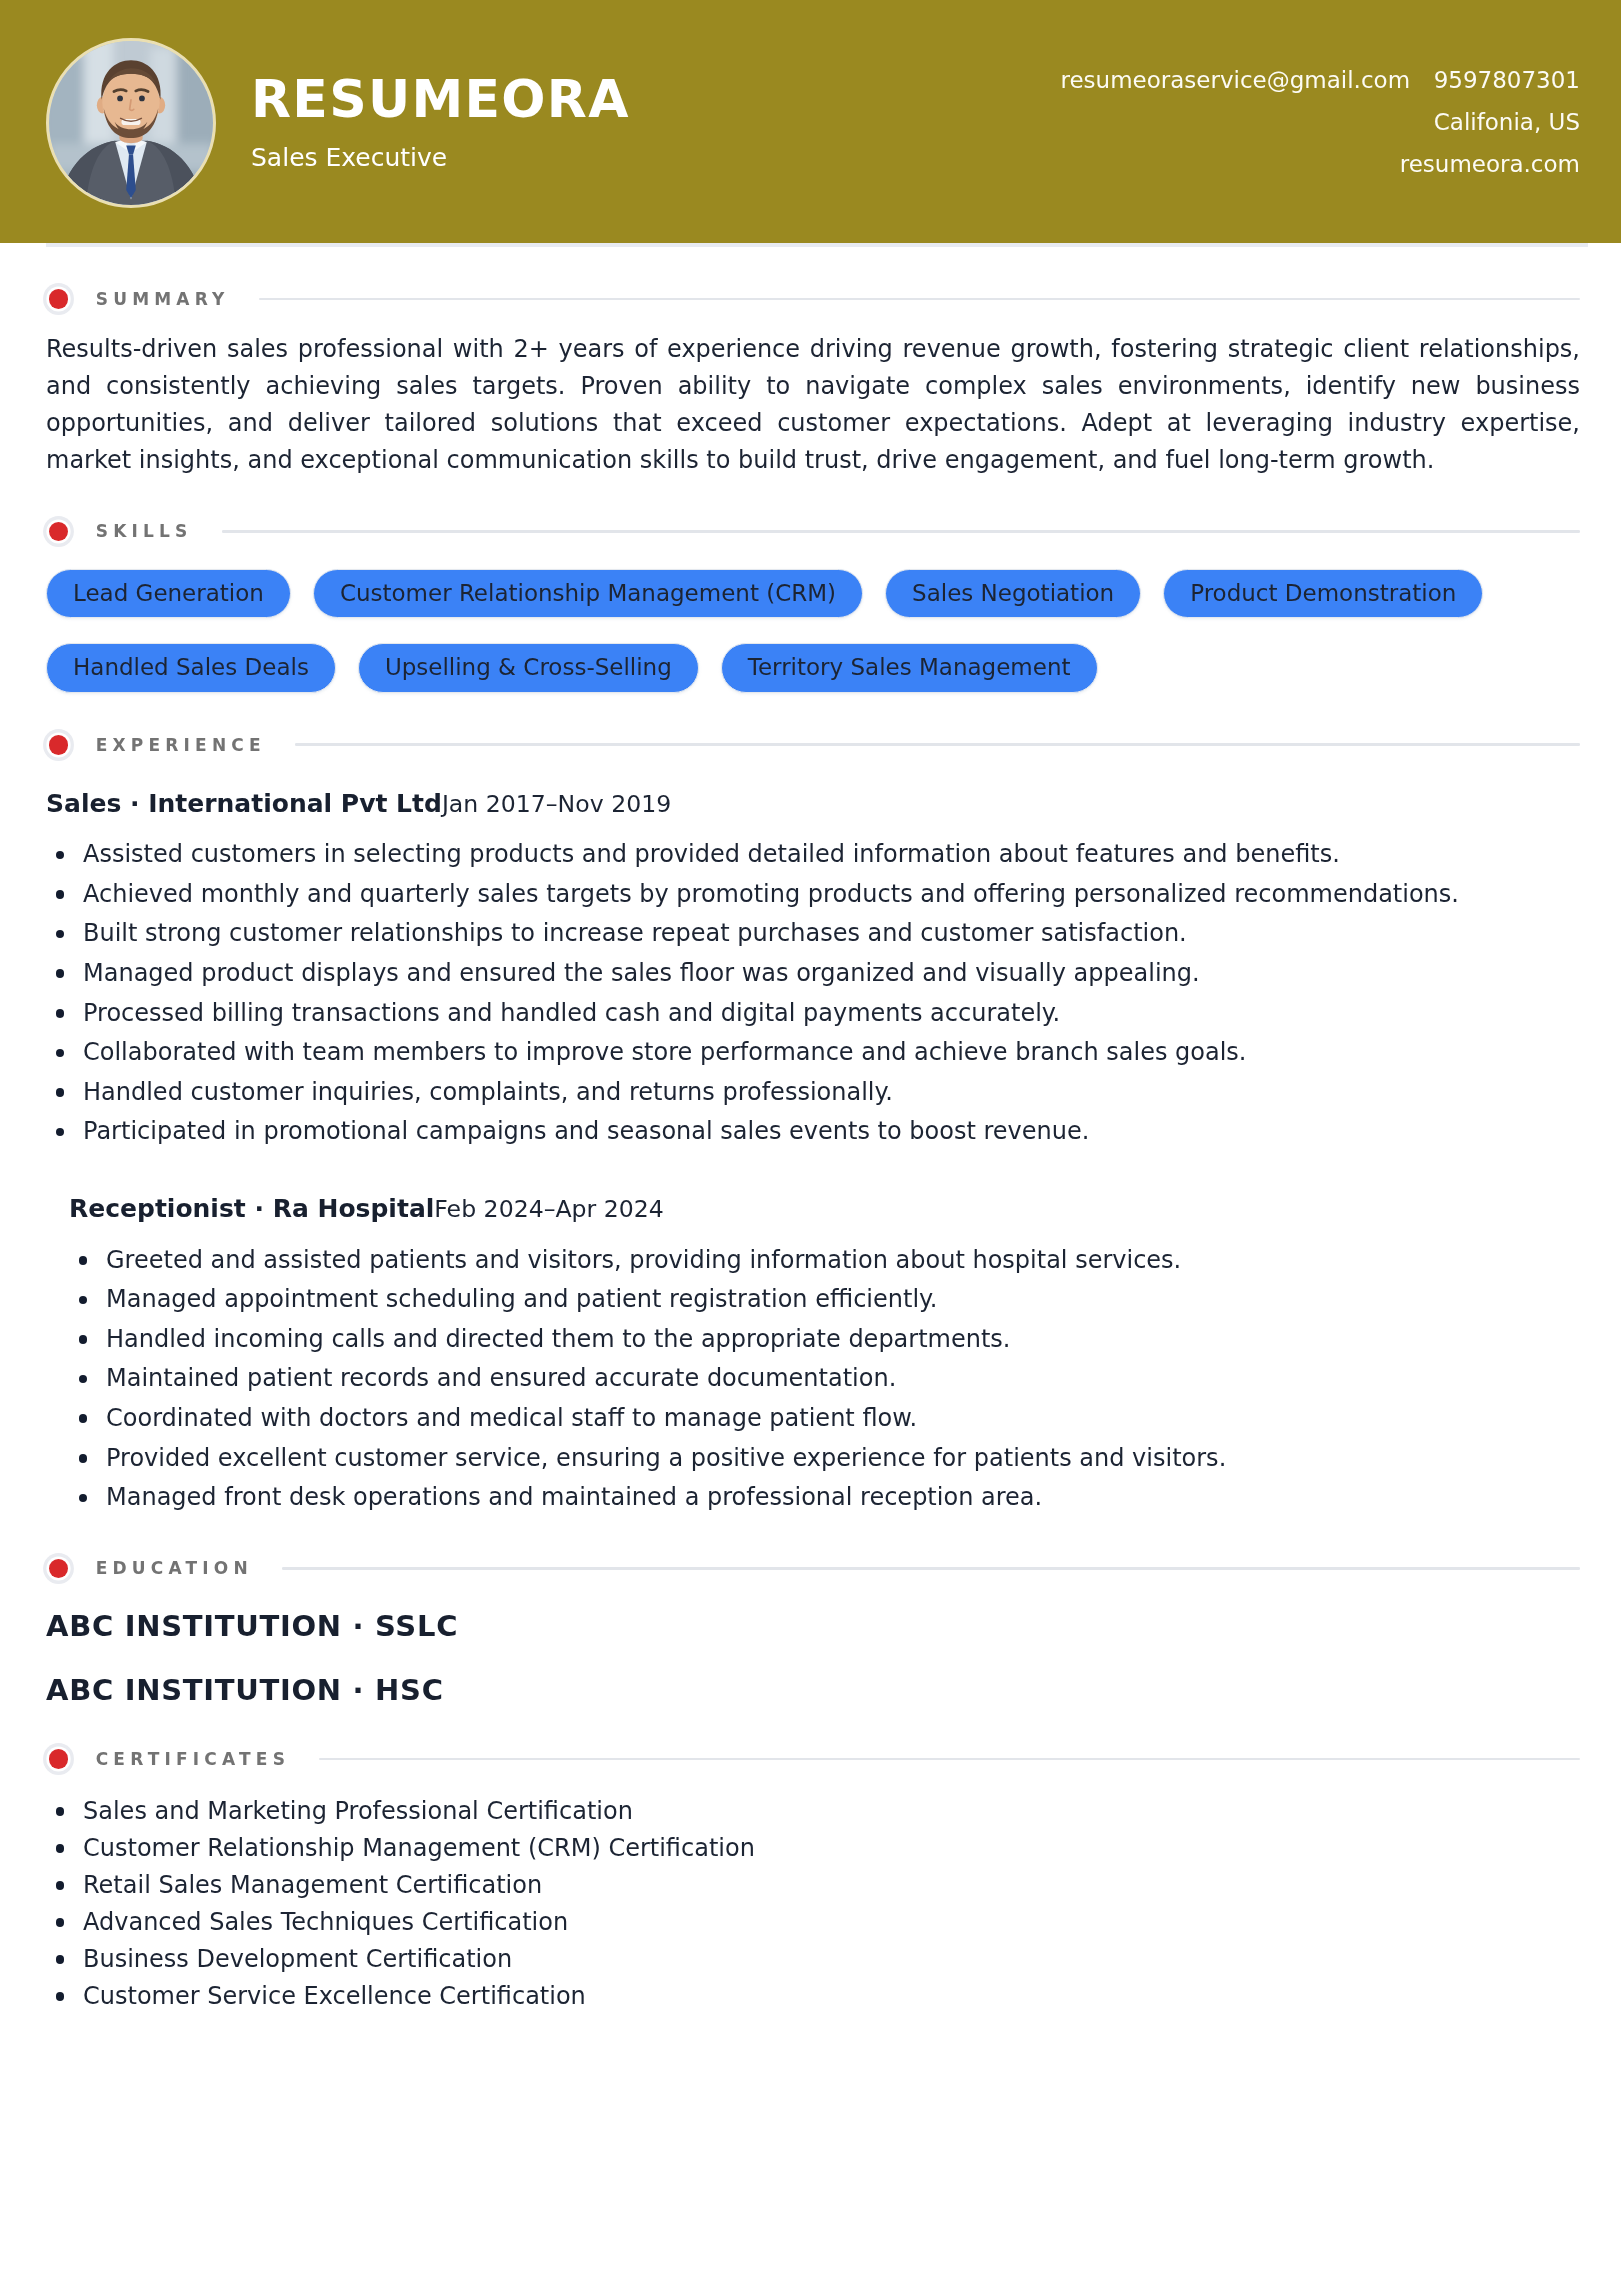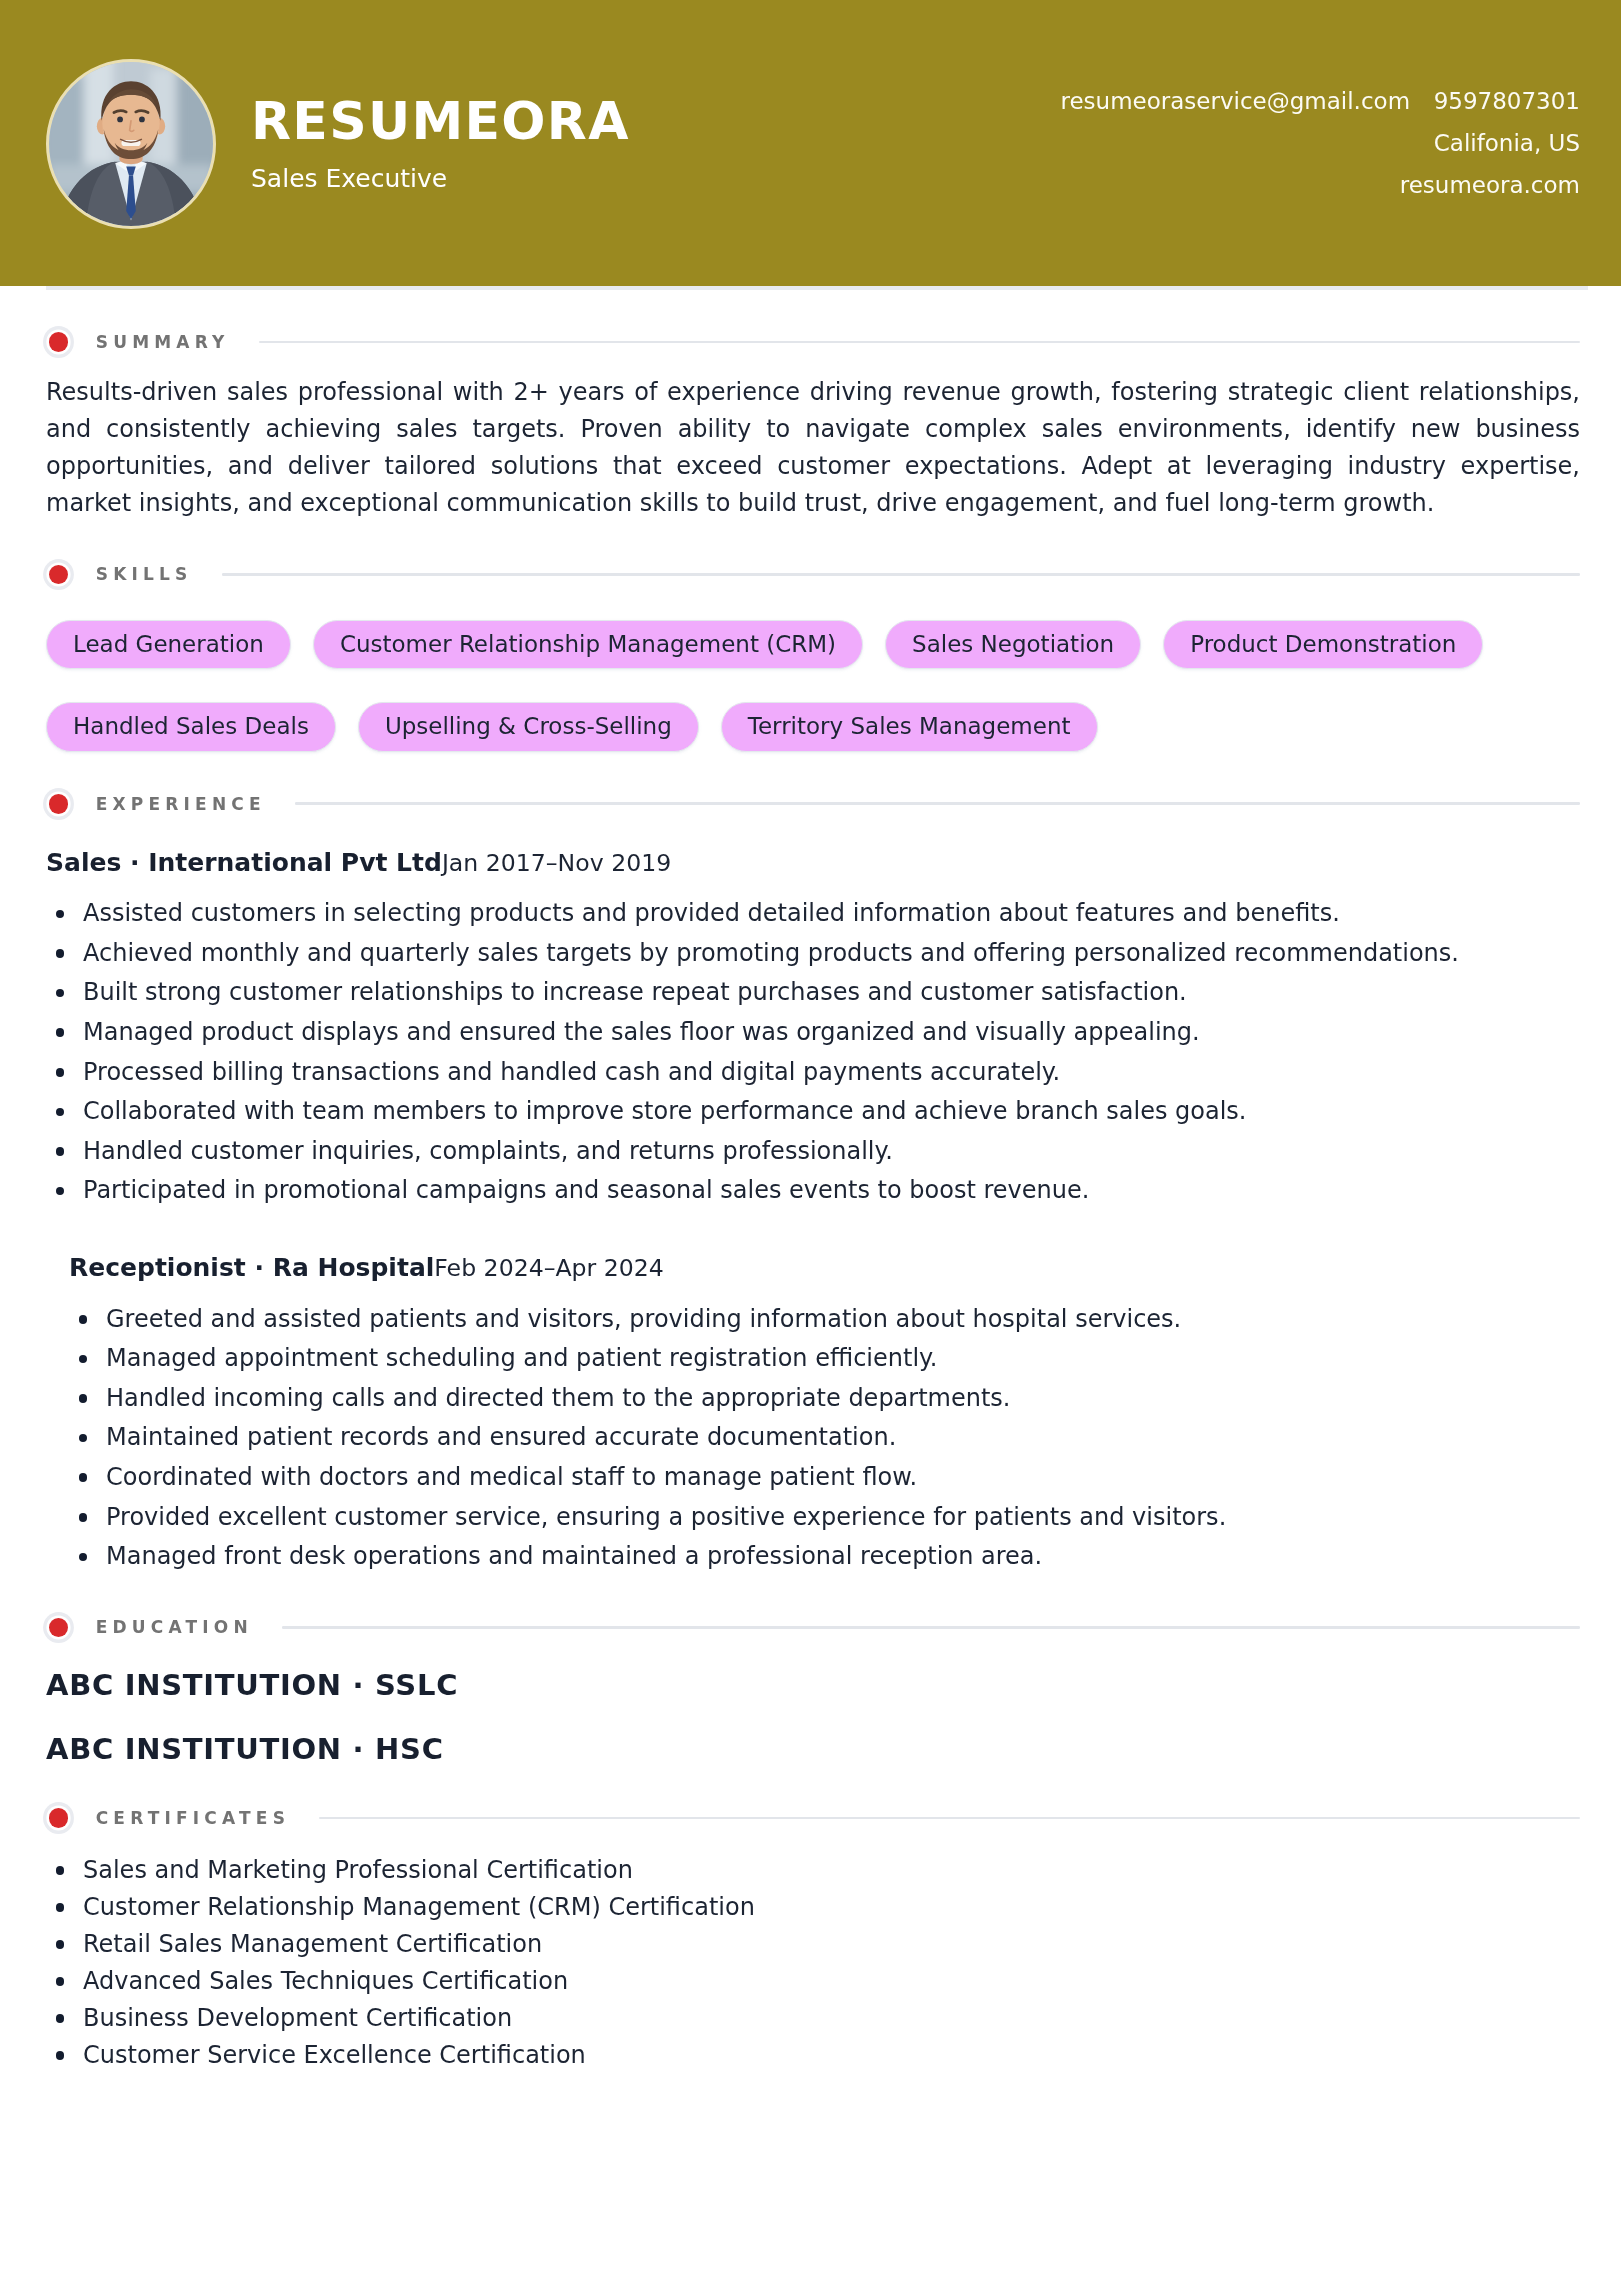--- a/index.html
+++ b/index.html
@@ -8,21 +8,21 @@
     height: 2295px;
     background: #ffffff;
     font-family: "DejaVu Sans", "Liberation Sans", sans-serif;
     color: #1c2433;
     position: relative;
     overflow: hidden;
   }
 
   
   .band {
-    height: 286px;
+    height: 243px;
     background: #9a8920;
     display: flex;
     align-items: center;
     padding: 0 42px 0 46px;
     box-sizing: border-box;
   }
   .avatar-ring {
     width: 164px; height: 164px;
     border-radius: 50%;
     border: 3.9px solid #eadfb2;
@@ -98,25 +98,24 @@
     color: #1c2433;
   }
 
   .pills { display: flex; flex-wrap: wrap; gap: 25px 22px; margin-top: 27.5px; }
   .pill {
     font-size: 23px;
     color: #1c2433;
     border: 1.3px solid #e4e8ee;
     border-radius: 654px;
     padding: 9.8px 26px;
-    background: #f0abfc;
+    background: #3b82f6;
     box-shadow: 0 1.3px 2.6px rgba(175,185,200,0.22);
     line-height: 1.2;
     white-space: nowrap;
-    margin-top: 8px;
   }
 
   .job { margin-top: 34px; }
   .job.second { margin-top: 44px; margin-left: 23px; }
   .job-head { display: flex; justify-content: flex-start; align-items: baseline; }
   .job-title { font-size: 25px; font-weight: bold; color: #18202f; }
   .job-dates { font-size: 23.6px; color: #1c2433; font-weight: normal; }
 
   ul.blist { list-style: none; margin: 18.3px 0 0; padding: 0; }
   .blist li {

